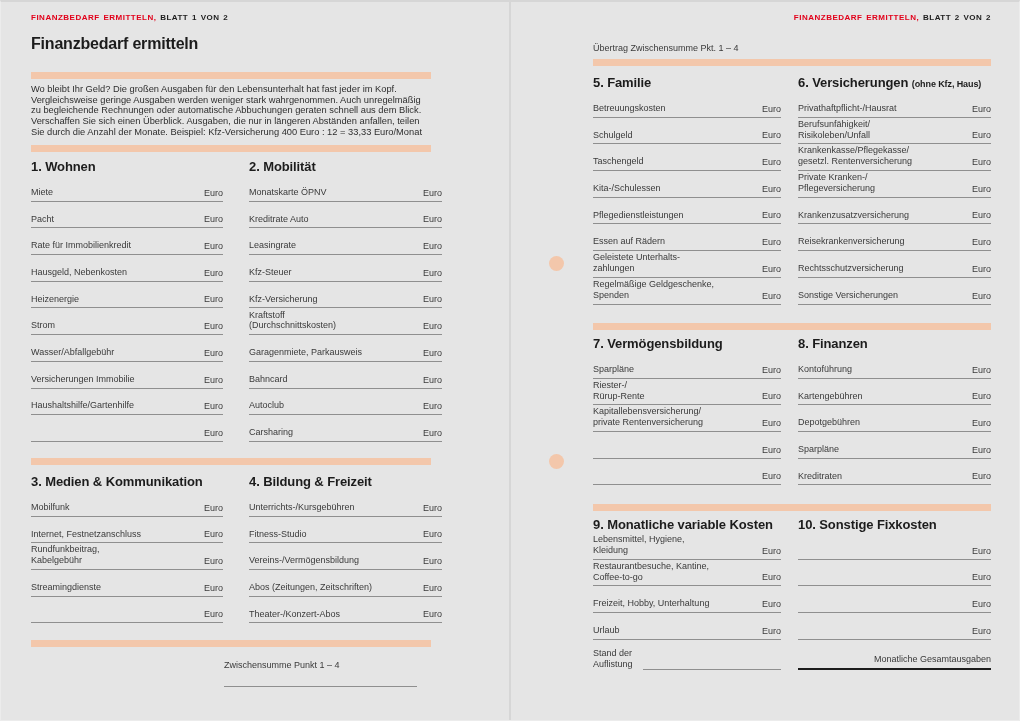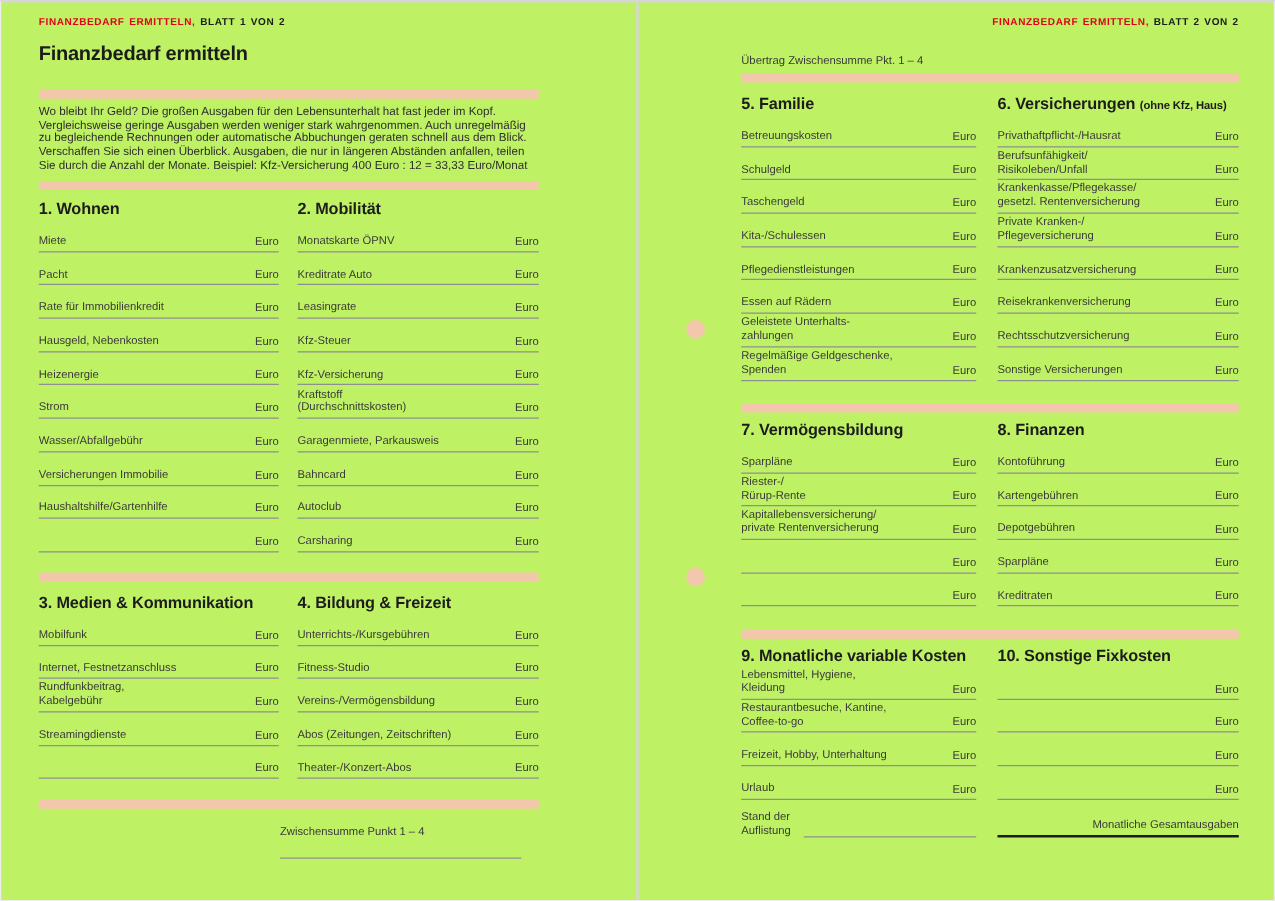--- a/index.html
+++ b/index.html
@@ -10,21 +10,21 @@
     --label:#3a3a3a;
   }
   *{margin:0;padding:0;box-sizing:border-box;}
   html,body{background:#ffffff;}
   body{
     width:1020px;height:721px;
     font-family:"Liberation Sans","DejaVu Sans",sans-serif;
     color:var(--ink);
   }
   .sheet{
-    position:relative;width:1020px;height:721px;background:#bef264;
+    position:relative;width:1020px;height:721px;background:#e5e5e5;
     border-top:2px solid #d6d6d6;
     border-left:1px solid #ececec;border-right:1px solid #ececec;border-bottom:1px solid #ececec;
     overflow:hidden;
   }
   .page{position:absolute;top:0;height:100%;}
   .page-left{left:0;width:508px;}
   .page-right{left:510px;width:510px;}
   .fold{position:absolute;left:508px;top:0;width:2px;height:100%;background:#d6d6d6;}
 
   .mini-header{position:absolute;top:11px;font-size:8px;font-weight:bold;
@@ -41,21 +41,21 @@
   .b3{top:456px;left:30px;width:400px;}
   .b4{top:638px;left:30px;width:400px;}
   .r1{top:57px;left:82px;width:398px;}
   .r2{top:321px;left:82px;width:398px;}
   .r3{top:502px;left:82px;width:398px;}
 
   .intro{position:absolute;top:82px;left:30px;width:402px;
     font-size:9.3px;line-height:10.7px;color:#2e2e2e;white-space:pre-line;}
 
   .grid{position:absolute;display:grid;}
-  .g-left{left:30px;width:400px;grid-template-columns:192px 193px;column-gap:15px;}
+  .g-left{left:30px;width:400px;grid-template-columns:192px 193px;column-gap:26px;}
   .g-right{left:82px;width:398px;grid-template-columns:188px 193px;column-gap:17px;}
   .g1{top:152px;} .g2{top:467px;}
   .gA{top:68px;} .gB{top:329px;} .gC{top:510px;}
 
   .sec-title{font-size:13px;font-weight:bold;padding-top:5px;height:21px;
     white-space:nowrap;letter-spacing:-.1px;}
   .sec-title .suffix{font-size:9px;font-weight:bold;}
 
   .row{height:26.7px;display:flex;justify-content:space-between;align-items:flex-end;
     border-bottom:1px solid var(--rule);padding-bottom:3px;}

